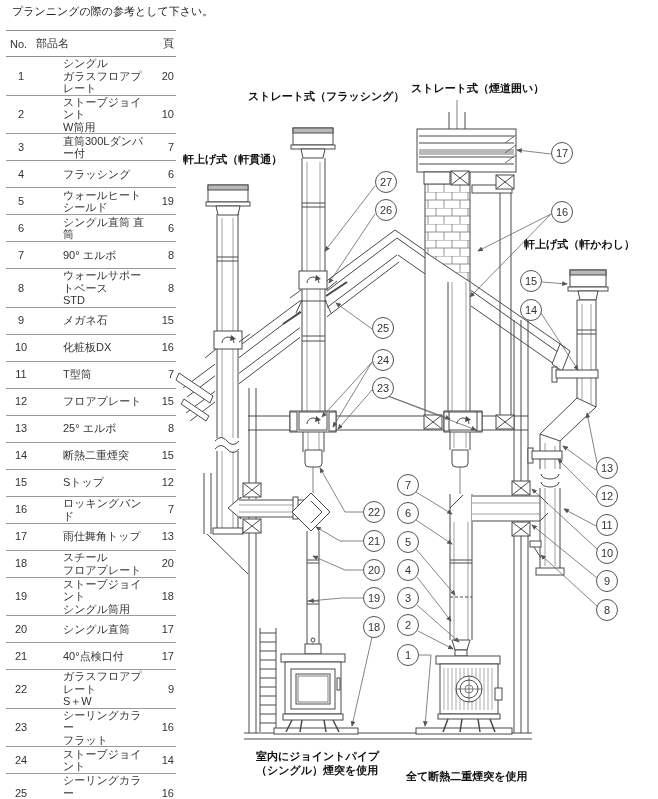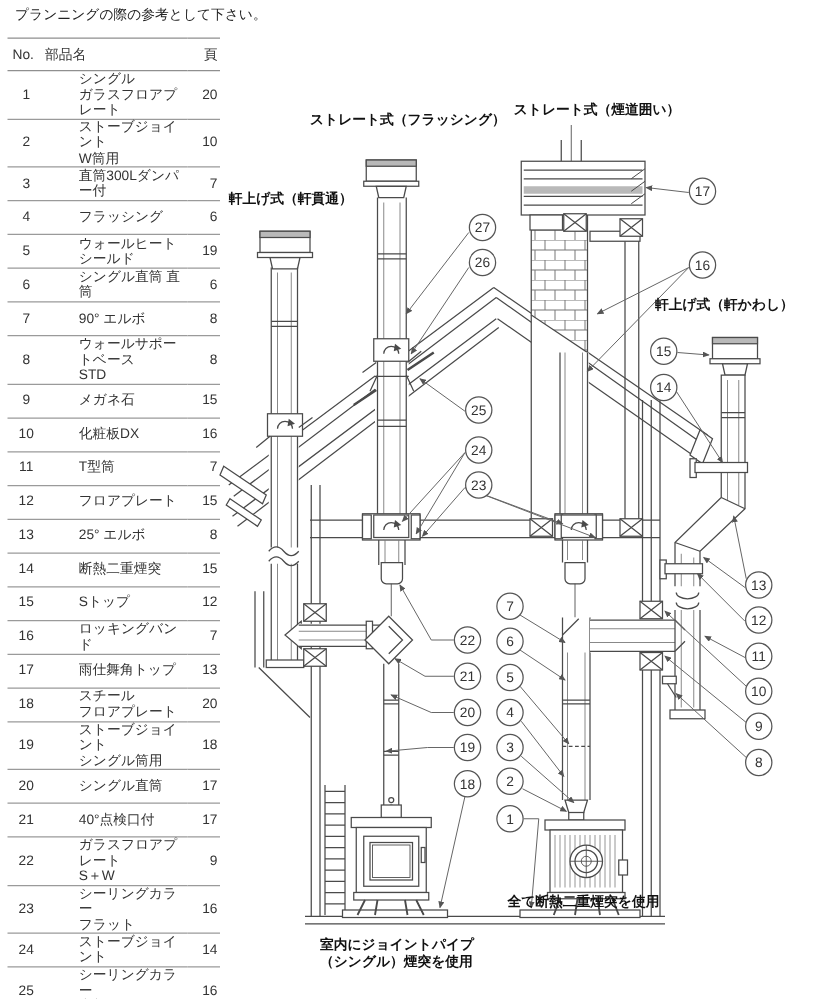--- a/index.html
+++ b/index.html
@@ -372,21 +372,21 @@
     </g>
   </g>
 </svg>
 
 <div class="lbl" style="left:248px;top:89px">ストレート式（フラッシング）</div>
 <div class="lbl" style="left:411px;top:81px">ストレート式（煙道囲い）</div>
 <div class="lbl" style="left:183px;top:152px">軒上げ式（軒貫通）</div>
 <div class="lbl" style="left:524px;top:237px">軒上げ式（軒かわし）</div>
 <div class="lbl" style="left:256px;top:749px">室内にジョイントパイプ
 （シングル）煙突を使用</div>
-<div class="lbl" style="left:406px;top:715px">全て断熱二重煙突を使用</div>
+<div class="lbl" style="left:406px;top:769px">全て断熱二重煙突を使用</div>
 
 <table class="parts">
   <colgroup>
       <col class="col-no">
       <col class="col-name">
       <col class="col-page">
     </colgroup>
   <thead>
     <tr>
       <th class="no">No.</th>

